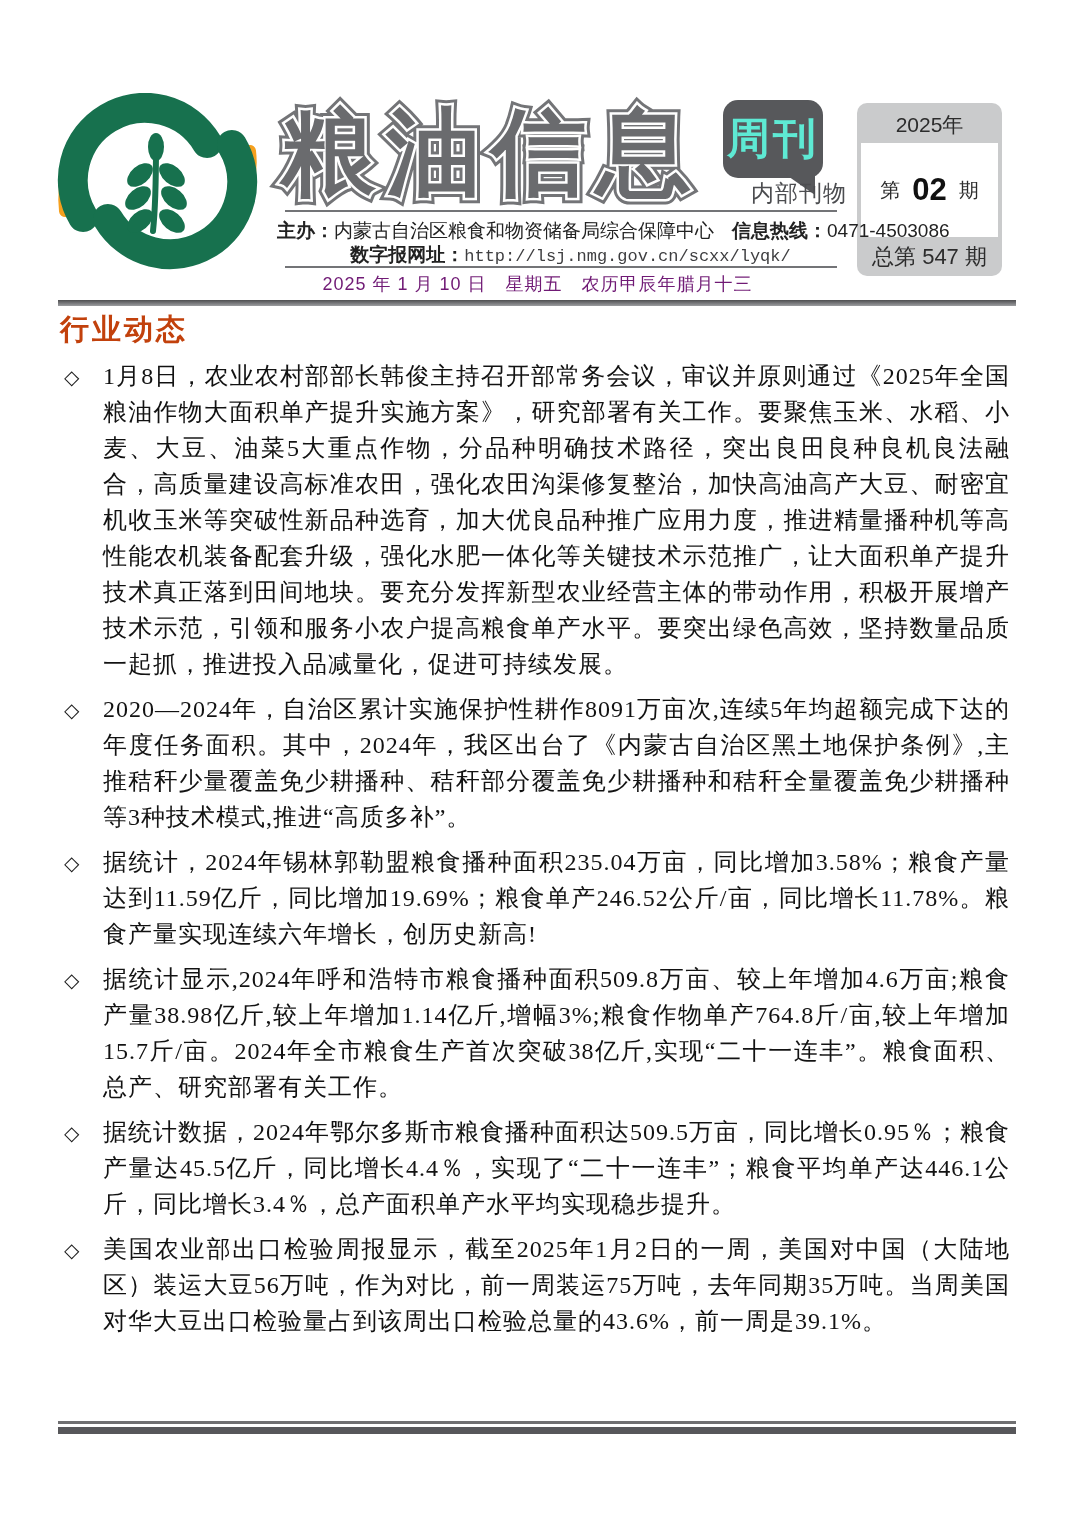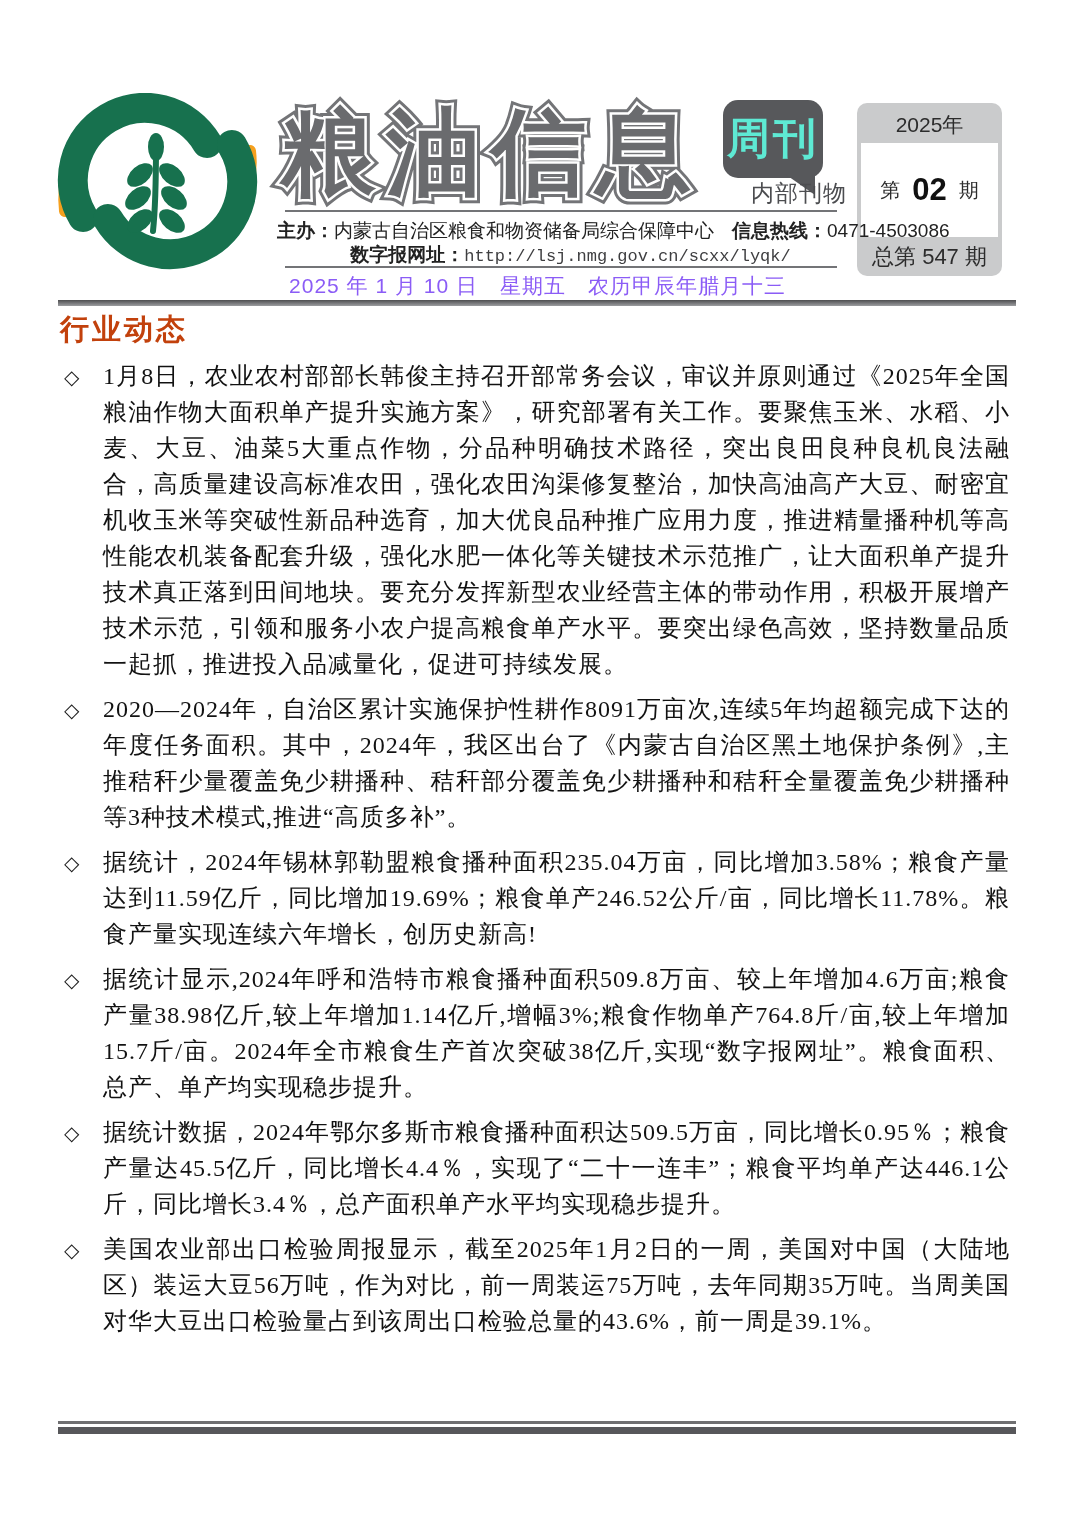--- a/index.html
+++ b/index.html
@@ -41,21 +41,21 @@
             font-size:19px;color:#222;white-space:nowrap;}
   .org-line .lbl{font-weight:700;}
   .gap-sp{display:inline-block;width:18px;}
   .web-line{position:absolute;left:285px;top:242px;width:552px;text-align:center;
             font-size:19px;color:#222;white-space:nowrap;}
   .web-line .lbl{font-weight:700;margin-left:19px;}
   .web-line a{font-family:"Liberation Mono","DejaVu Sans Mono",monospace;
               font-size:17px;color:#3e3e40;text-decoration:none;}
 
   .date-line{position:absolute;left:60px;top:272px;width:955px;text-align:center;
-             font-size:21px;font-weight:500;letter-spacing:1px;color:#8b5cf6;}
+             font-size:18px;font-weight:500;letter-spacing:1px;color:#701a75;}
 
   .thick-bar{position:absolute;left:58px;top:300px;width:958px;height:6px;
              background:linear-gradient(#4e4e50,#9c9da0);}
 
   
   .section-heading{position:absolute;left:60px;top:310px;font-size:29px;font-weight:900;
              letter-spacing:3px;color:#c2410c;}
 
   .news-list{position:absolute;left:64px;top:358px;width:946px;}
   .news-item{display:grid;grid-template-columns:27px 1fr;column-gap:12px;margin-bottom:9px;}
@@ -137,21 +137,21 @@
     <div class="news-item">
       <span class="diamond">◇</span>
       <div class="news-text">2020—2024年，自治区累计实施保护性耕作8091万亩次,连续5年均超额完成下达的年度任务面积。其中，2024年，我区出台了《内蒙古自治区黑土地保护条例》,主推秸秆少量覆盖免少耕播种、秸秆部分覆盖免少耕播种和秸秆全量覆盖免少耕播种等3种技术模式,推进“高质多补”。</div>
     </div>
     <div class="news-item">
       <span class="diamond">◇</span>
       <div class="news-text">据统计，2024年锡林郭勒盟粮食播种面积235.04万亩，同比增加3.58%；粮食产量达到11.59亿斤，同比增加19.69%；粮食单产246.52公斤/亩，同比增长11.78%。粮食产量实现连续六年增长，创历史新高!</div>
     </div>
     <div class="news-item">
       <span class="diamond">◇</span>
-      <div class="news-text">据统计显示,2024年呼和浩特市粮食播种面积509.8万亩、较上年增加4.6万亩;粮食产量38.98亿斤,较上年增加1.14亿斤,增幅3%;粮食作物单产764.8斤/亩,较上年增加15.7斤/亩。2024年全市粮食生产首次突破38亿斤,实现“数字报网址”。粮食面积、总产、单产均实现稳步提升。</div>
+      <div class="news-text">据统计显示,2024年呼和浩特市粮食播种面积509.8万亩、较上年增加4.6万亩;粮食产量38.98亿斤,较上年增加1.14亿斤,增幅3%;粮食作物单产764.8斤/亩,较上年增加15.7斤/亩。2024年全市粮食生产首次突破38亿斤,实现“二十一连丰”。粮食面积、总产、研究部署有关工作。</div>
     </div>
     <div class="news-item">
       <span class="diamond">◇</span>
       <div class="news-text">据统计数据，2024年鄂尔多斯市粮食播种面积达509.5万亩，同比增长0.95％；粮食产量达45.5亿斤，同比增长4.4％，实现了“二十一连丰”；粮食平均单产达446.1公斤，同比增长3.4％，总产面积单产水平均实现稳步提升。</div>
     </div>
     <div class="news-item">
       <span class="diamond">◇</span>
       <div class="news-text">美国农业部出口检验周报显示，截至2025年1月2日的一周，美国对中国（大陆地区）装运大豆56万吨，作为对比，前一周装运75万吨，去年同期35万吨。当周美国对华大豆出口检验量占到该周出口检验总量的43.6%，前一周是39.1%。</div>
     </div>
   </div>

